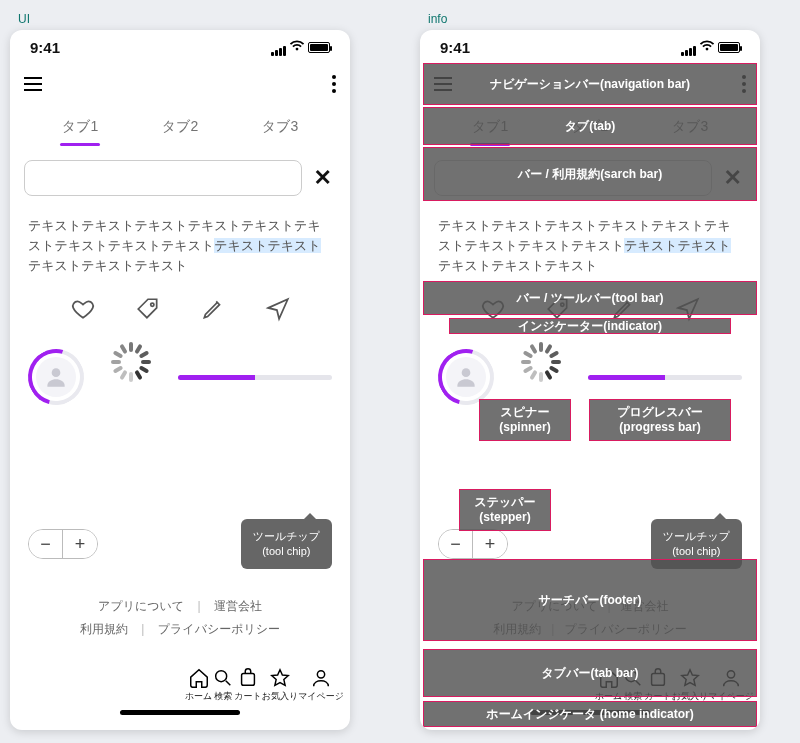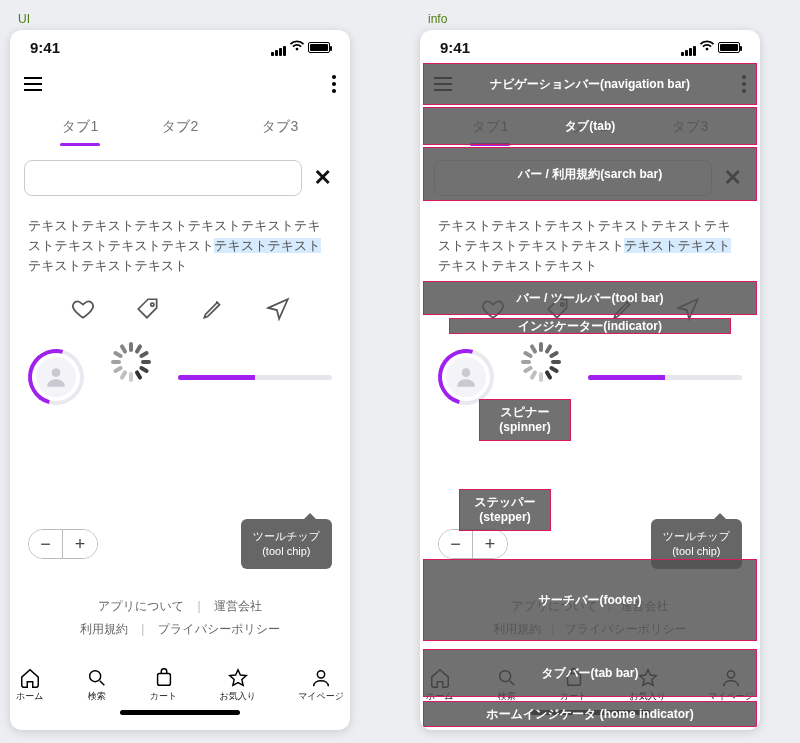--- a/index.html
+++ b/index.html
@@ -5,21 +5,21 @@
   * { box-sizing: border-box; margin: 0; padding: 0; }
   body {
     background: #eceef2;
     font-family: -apple-system, "Hiragino Sans", sans-serif;
     font-size: 13px;
     color: #111;
     padding: 10px;
   }
   .canvas { display: flex; gap: 70px; }
   .col { width: 340px; }
-  .col-label { color: #4d7c0f; font-size: 12px; margin: 2px 0 4px 8px; }
+  .col-label { color: #0f766e; font-size: 12px; margin: 2px 0 4px 8px; }
   .phone {
     width: 340px; height: 700px;
     background: #fff;
     border-radius: 12px;
     box-shadow: 0 2px 10px rgba(0,0,0,0.15);
     overflow: hidden;
     position: relative;
     display: flex; flex-direction: column;
   }
 
@@ -75,21 +75,21 @@
   .stepper button { width:34px; height:28px; border:none; background:#fff; font-size:18px; color:#444; }
   .stepper button:first-child{ border-right:1px solid #bbb; }
   .tooltip { position:relative; background:#666; color:#fff; font-size:11px; padding:10px 12px; border-radius:6px; text-align:center; line-height:1.35; }
   .tooltip::before{ content:""; position:absolute; top:-6px; right:16px; border:6px solid transparent; border-bottom-color:#666; border-top:none; }
 
   
   .footer-links { text-align:center; font-size:12px; color:#666; padding: 14px 12px 18px; line-height:1.9; }
   .footer-links .sep { color:#bbb; margin: 0 10px; }
 
   
-  .tab-bar { display:flex; justify-content:space-between; padding: 8px 6px 4px; }
+  .tab-bar { display:flex; justify-content:flex-end; padding: 8px 6px 4px; }
   .tab-item { display:flex; flex-direction:column; align-items:center; gap:1px; font-size:9px; color:#222; }
   .tab-item svg { width:22px; height:22px; }
 
   
   .home-ind-wrap { display:flex; justify-content:center; padding: 3px 0 6px; }
   .home-ind { width:120px; height:5px; background:#000; border-radius:3px; }
 
   
   .annot-layer { position:absolute; inset:0; pointer-events:none; }
   .annot { position:absolute; background:rgba(82,82,82,0.82); outline:1.5px solid #d81b60; color:#fff; font-weight:700; display:flex; align-items:center; justify-content:center; text-align:center; font-size:12px; line-height:1.25; padding:2px 4px; }
@@ -388,20 +388,22 @@
         </div>
 
       <div class="annot-layer">
         <div class="annot" style="left:4px;top:34px;right:4px;height:40px">ナビゲーションバー(navigation bar)</div>
         <div class="annot" style="left:4px;top:78px;right:4px;height:36px">タブ(tab)</div>
         <div class="annot" style="left:4px;top:118px;right:4px;height:52px">バー / 利用規約(sarch bar)</div>
         <div class="annot" style="left:4px;top:252px;right:4px;height:32px">バー / ツールバー(tool bar)</div>
         <div class="annot" style="left:30px;top:289px;right:30px;height:14px">インジケーター(indicator)</div>
         <div class="annot" style="left:60px;top:370px;width:90px;height:40px;white-space:pre-line">スピナー
 (spinner)</div>
+        <div class="annot" style="left:170px;top:370px;width:140px;height:40px;white-space:pre-line">プログレスバー
+(progress bar)</div>
         <div class="annot" style="left:40px;top:460px;width:90px;height:40px;white-space:pre-line">ステッパー
 (stepper)</div>
         <div class="annot" style="left:4px;top:530px;right:4px;height:80px">サーチバー(footer)</div>
         <div class="annot" style="left:4px;top:620px;right:4px;height:46px">タブバー(tab bar)</div>
         <div class="annot" style="left:4px;top:672px;right:4px;height:24px">ホームインジケータ (home indicator)</div>
       </div>
 
     </div>
   </div>
 

